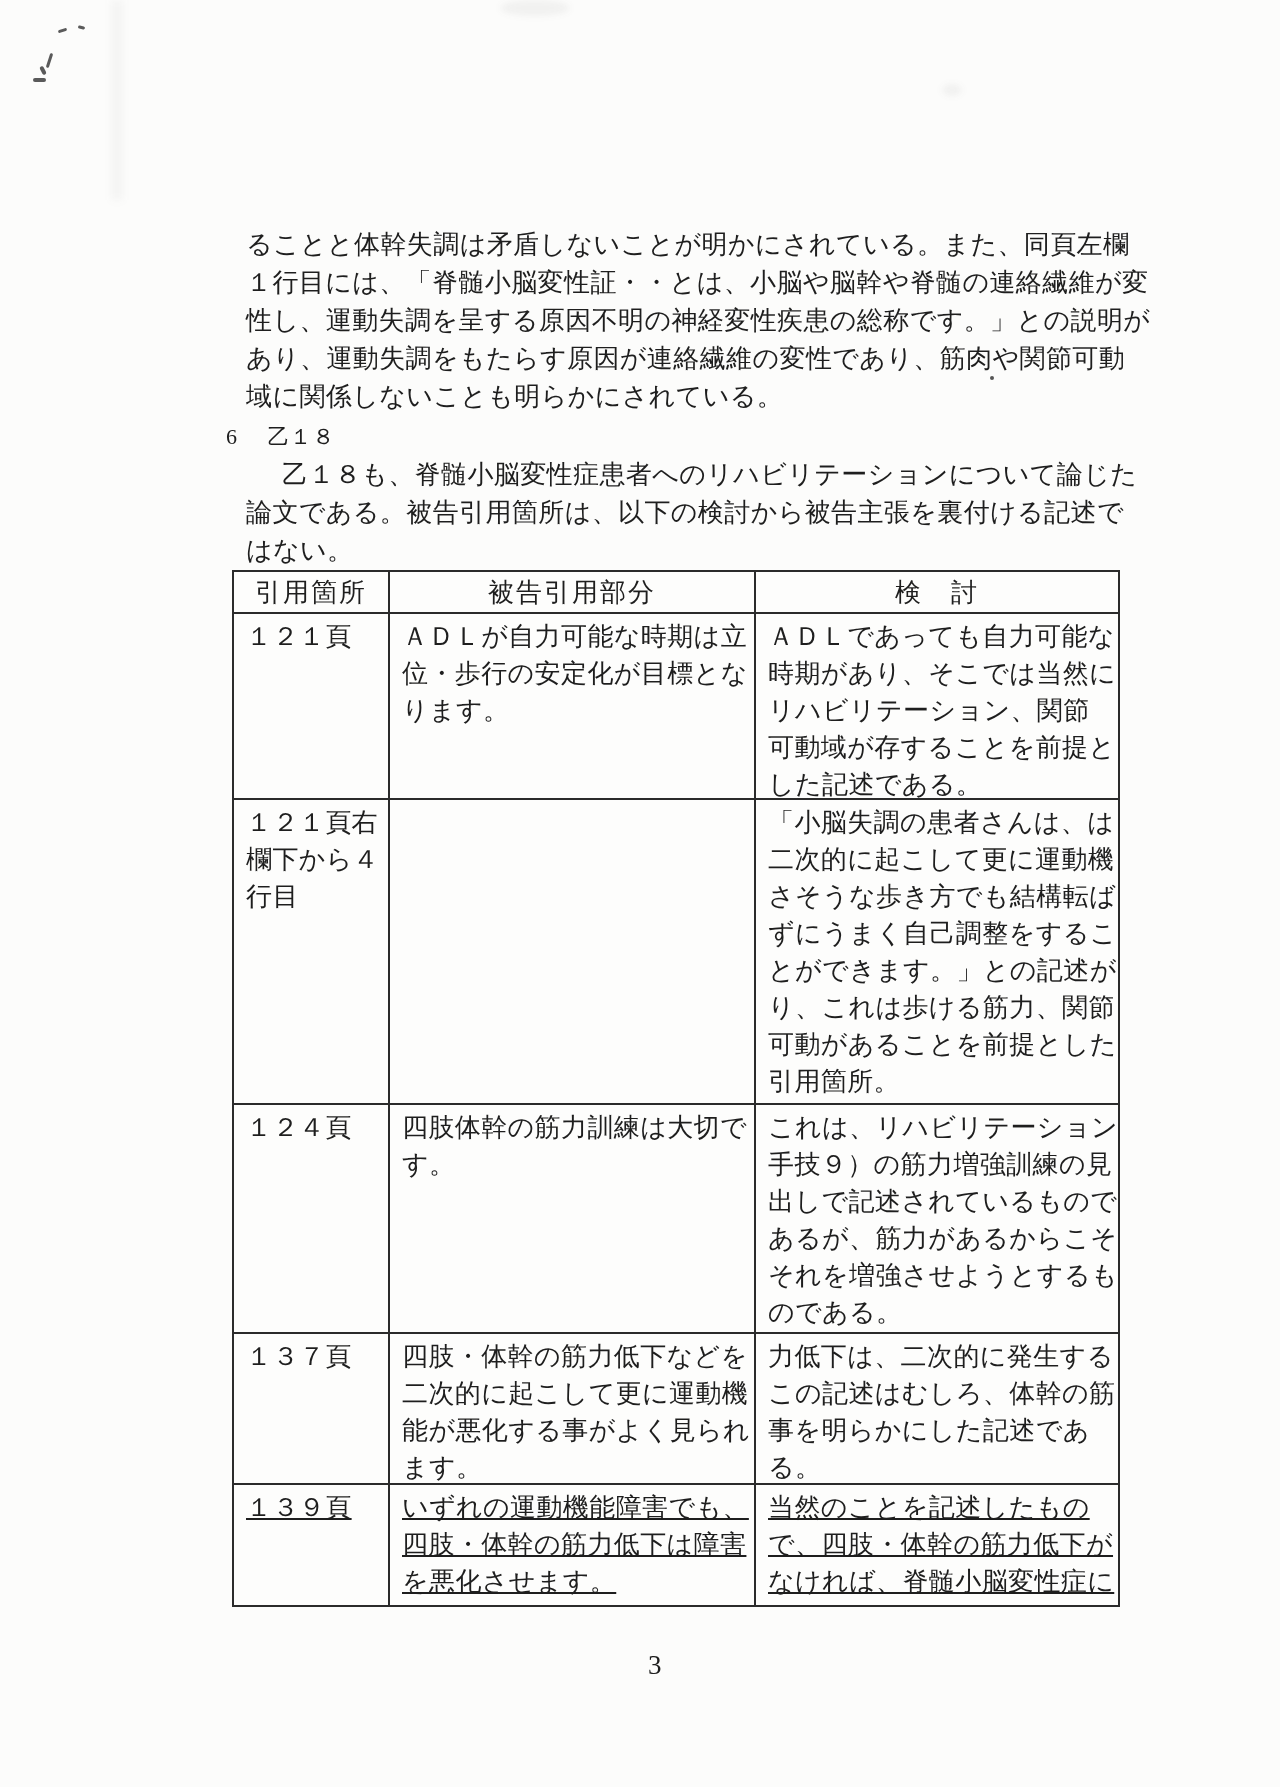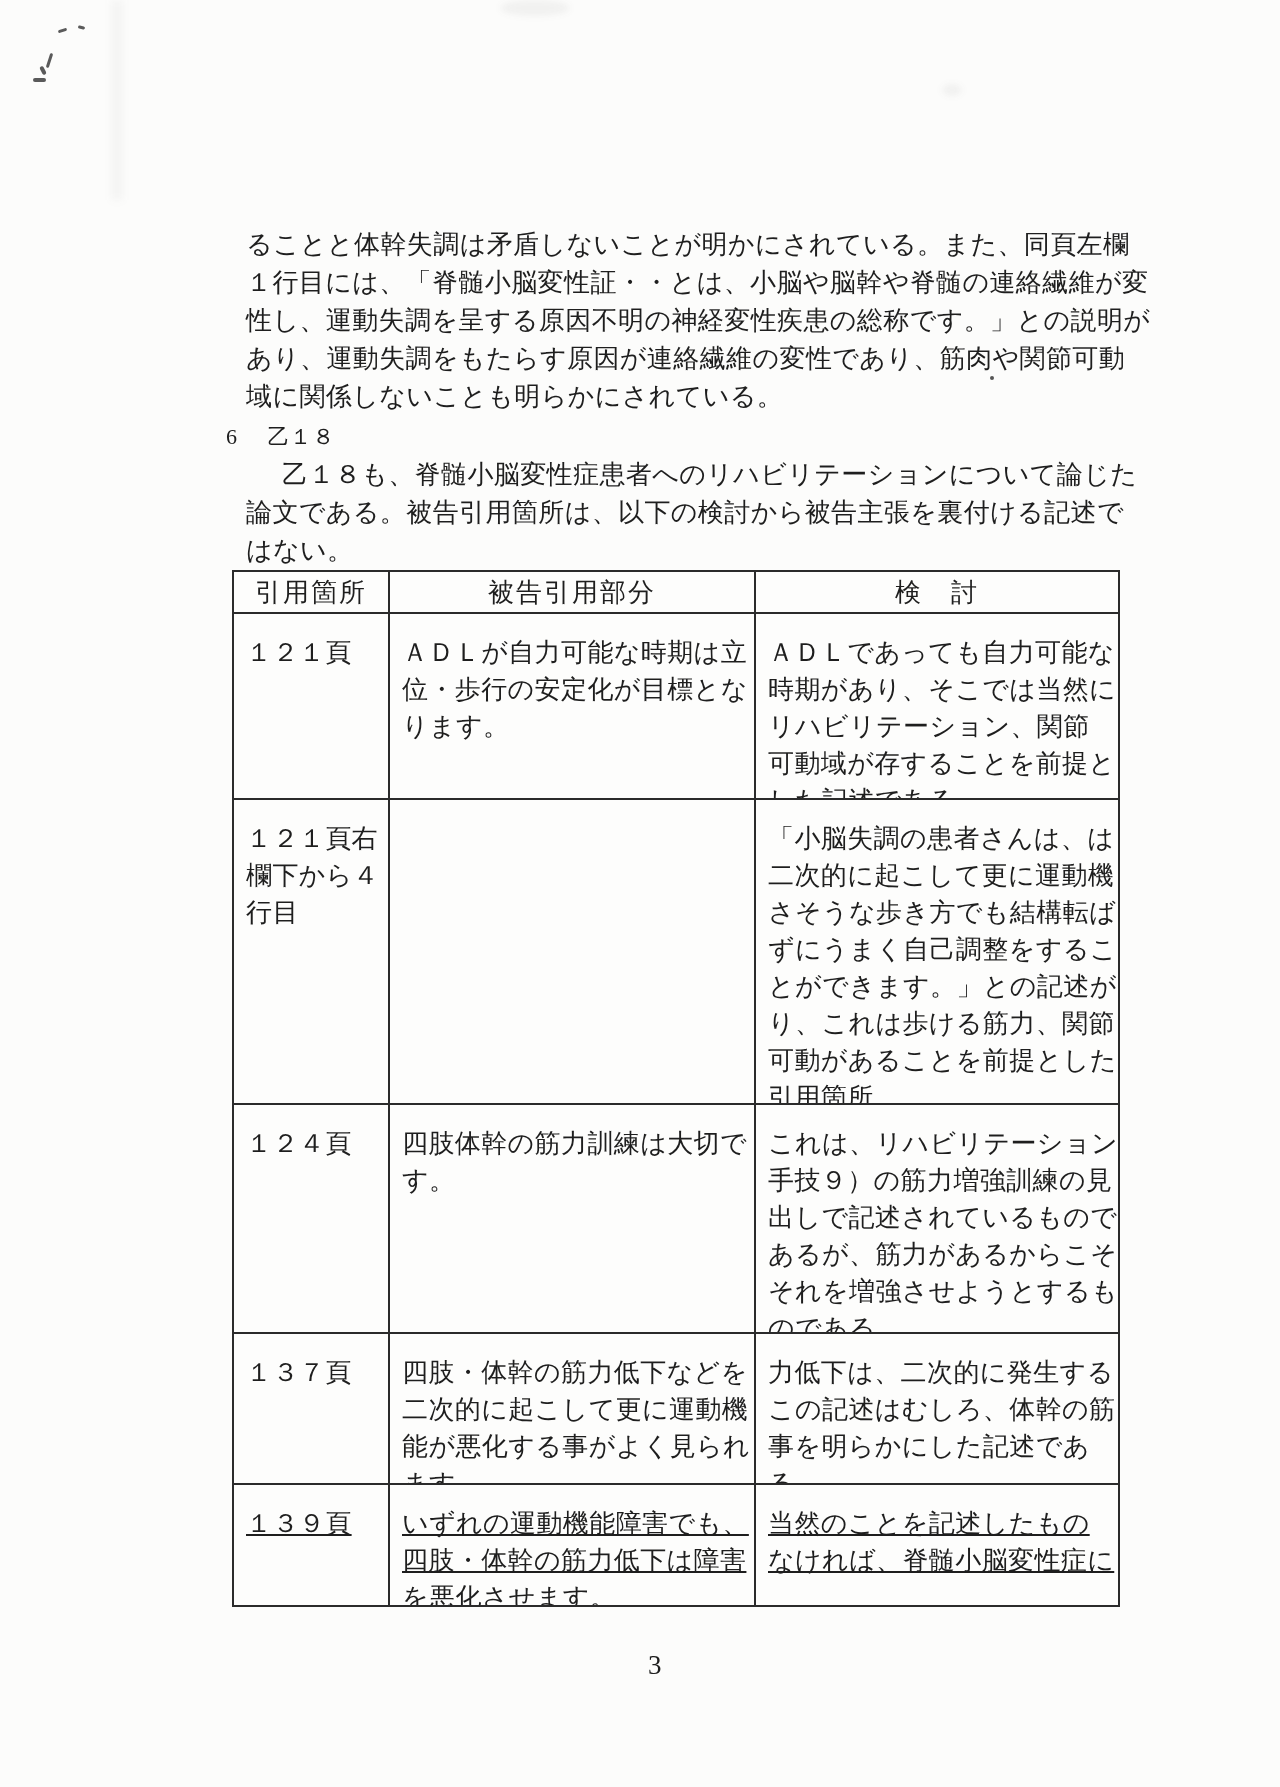--- a/index.html
+++ b/index.html
@@ -30,21 +30,21 @@
     position:absolute;left:232px;top:570px;width:884px;
     display:grid;
     grid-template-columns:156px 366px 1fr;
     grid-template-rows:42px 186px 305px 229px 151px 120px;
     border:2px solid #2b2b2b;
     background:#fdfdfc;
   }
   .cell{
     border-right:2px solid #2b2b2b;
     border-bottom:2px solid #2b2b2b;
-    padding:20px 10px 0 12px;
+    padding:4px 10px 0 12px;
     overflow:hidden;
   }
   .cell.last{border-right:none;}
   .tbl > .cell:nth-last-child(-n+3){border-bottom:none;text-decoration:underline;}
   .cell .tline{height:37px;line-height:37px;}
   .head{
     display:flex;align-items:center;justify-content:center;
     font-size:26px;letter-spacing:2px;padding:0;text-align:center;
   }
   
@@ -168,19 +168,20 @@
     <div class="cell c1">
         <div class="tline">１３９頁</div>
       </div>
     <div class="cell c2">
         <div class="tline">いずれの運動機能障害でも、</div>
         <div class="tline">四肢・体幹の筋力低下は障害</div>
         <div class="tline">を悪化させます。</div>
       </div>
     <div class="cell c3 last">
         <div class="tline">当然のことを記述したもの</div>
+        <div class="tline">で、四肢・体幹の筋力低下が</div>
         <div class="tline">なければ、脊髄小脳変性症に</div>
       </div>
   </div>
 
   <div class="page-number">3</div>
 
 </div>
 
 </body></html>

